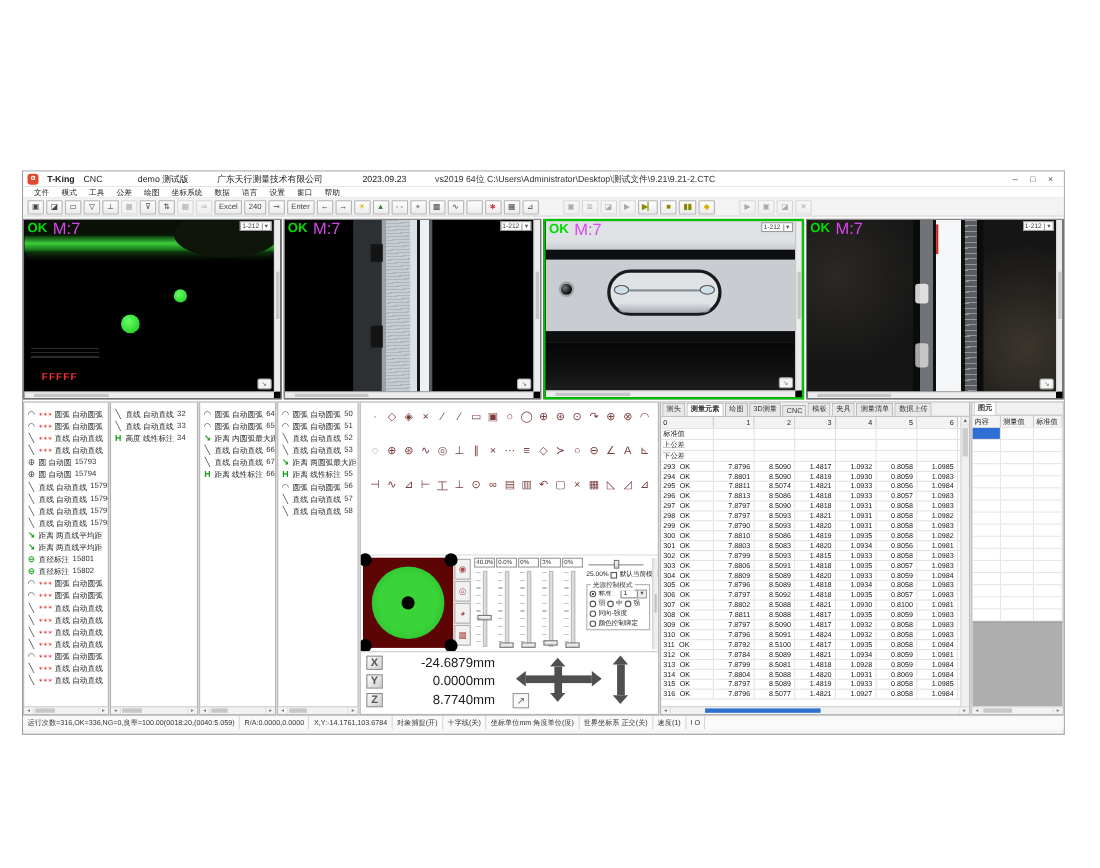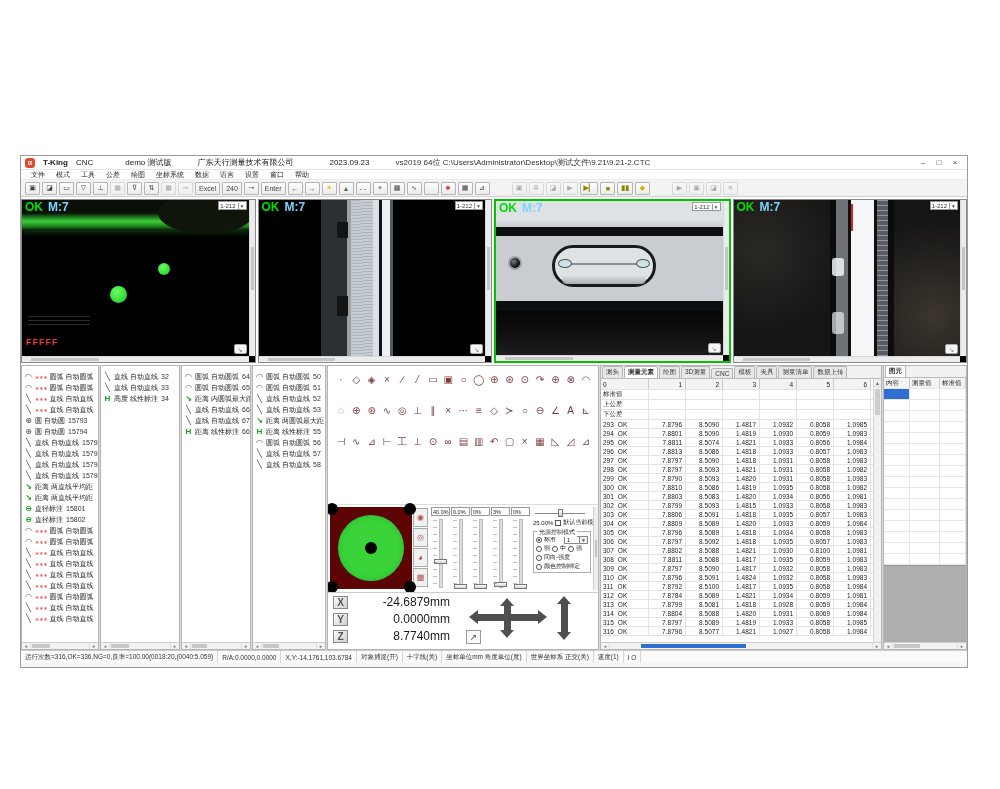--- a/index.html
+++ b/index.html
@@ -39,27 +39,27 @@
   .cams{height:168px;display:flex;gap:2px;background:#fff;padding:2px 0;}
   .cam{flex:1;position:relative;border:1px solid #8a8a8a;background:#000;overflow:hidden;}
   .cam.sel{border:2px solid #00c400;}
   .cam-view{position:absolute;left:0;top:0;right:6px;bottom:6px;overflow:hidden;background:#000;}
   .vsb{position:absolute;right:0;top:0;bottom:6px;width:6px;background:#ececec;border-left:1px solid #d8d8d8;}
   .vsb .th{position:absolute;left:1px;right:1px;top:30%;height:28%;background:#c6c6c6;}
   .hsb{position:absolute;left:0;right:6px;bottom:0;height:6px;background:#ececec;border-top:1px solid #d8d8d8;}
   .hsb .th{position:absolute;top:1px;bottom:1px;left:4%;width:30%;background:#c6c6c6;}
   .s{position:absolute;}
   .ok{left:3px;top:0px;font-weight:bold;font-size:12px;color:#00dd00;z-index:5;}
-  .m7{left:26px;top:0px;font-weight:bold;font-size:12px;color:#7dd3fc;z-index:5;}
+  .m7{left:26px;top:0px;font-weight:normal;font-size:15px;color:#d946ef;z-index:5;}
   .camzoom{right:2px;top:1px;height:9px;background:#fff;border:1px solid #999;font-size:6px;
            display:flex;align-items:center;padding:0 1px;color:#333;z-index:5;}
   .camzoom .dd{border-left:1px solid #999;margin-left:2px;padding-left:1px;font-size:5px;color:#555;}
   .pan-ico{right:2px;bottom:2px;width:13px;height:10px;background:#f4f4f4;border:1px solid #aaa;
            border-radius:2px;font-size:6px;color:#666;display:flex;align-items:center;justify-content:center;z-index:5;}
-  .ffff{left:4px;bottom:9px;color:#e33;font-size:9px;font-weight:bold;letter-spacing:1px;z-index:5;}
+  .ffff{left:16px;bottom:9px;color:#e33;font-size:9px;font-weight:bold;letter-spacing:1px;z-index:5;}
   
   .c1-top{left:0;right:0;top:0;height:14px;background:#0a0f08;}
   .c1-band{left:0;right:0;top:14px;height:16px;
            background:linear-gradient(180deg,#0a2e0a,#3bcf3b 45%,#1a7a1a 80%,#062006);box-shadow:0 2px 6px #143d14;}
   .c1-blob{left:60%;top:-8px;width:96px;height:42px;border-radius:50%;background:#10150c;}
   .c1-d1{left:88px;top:86px;width:17px;height:17px;border-radius:50%;background:radial-gradient(circle at 40% 35%,#66ff66,#17c517);}
   .c1-d2{left:136px;top:63px;width:12px;height:12px;border-radius:50%;background:radial-gradient(circle at 40% 35%,#66ff66,#17c517);}
   .c1-smudge{left:6px;bottom:28px;width:62px;height:12px;opacity:.28;
              background:repeating-linear-gradient(180deg,#9a9a9a 0 1px,transparent 1px 4px);}
   

